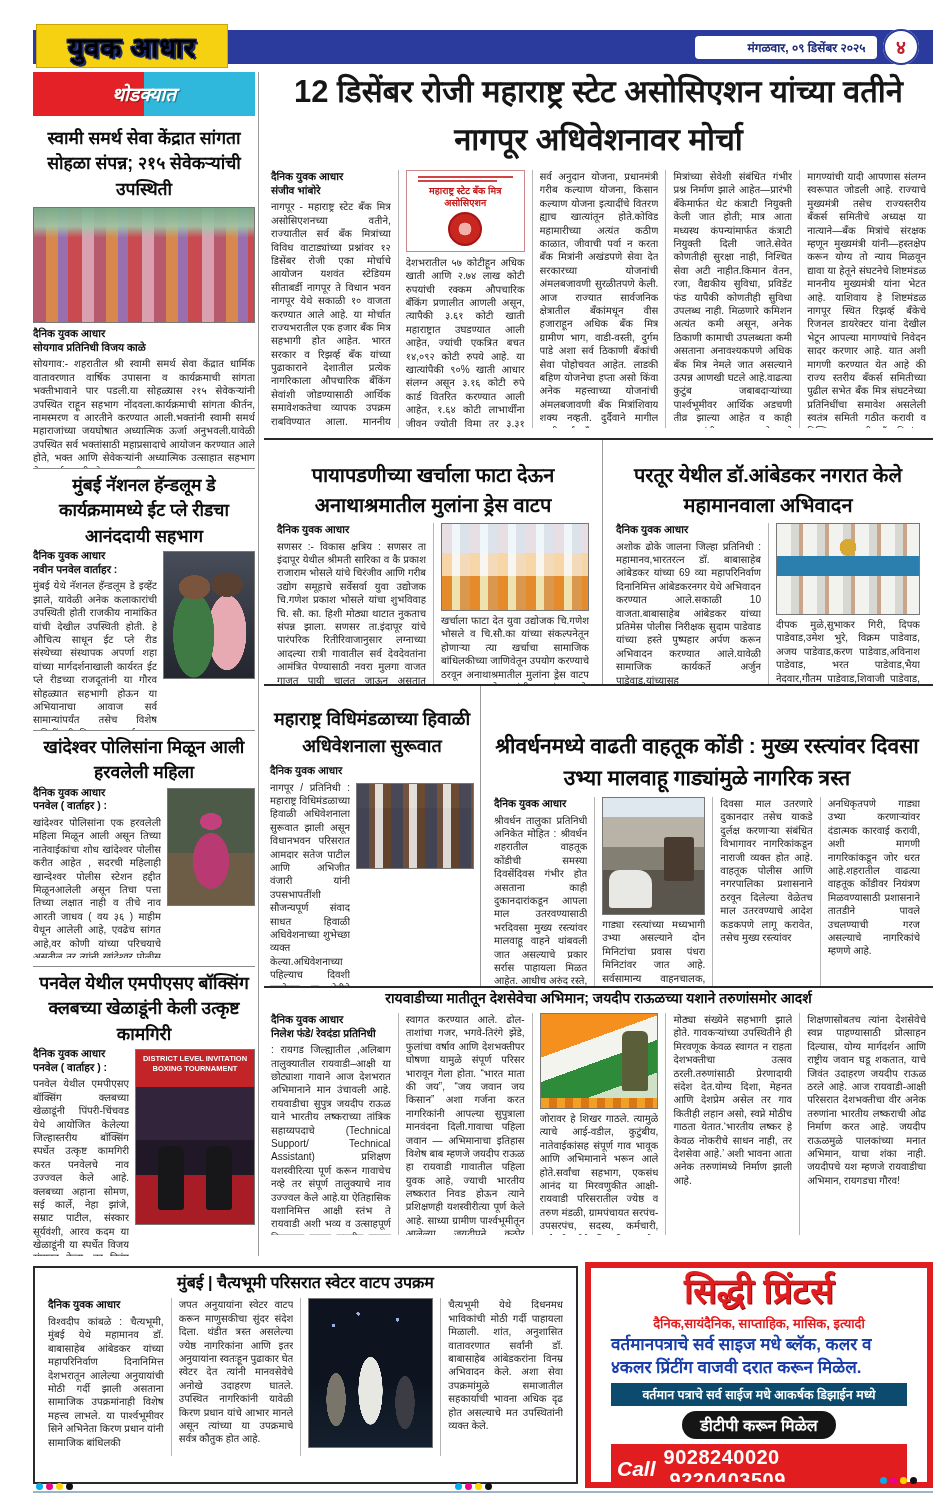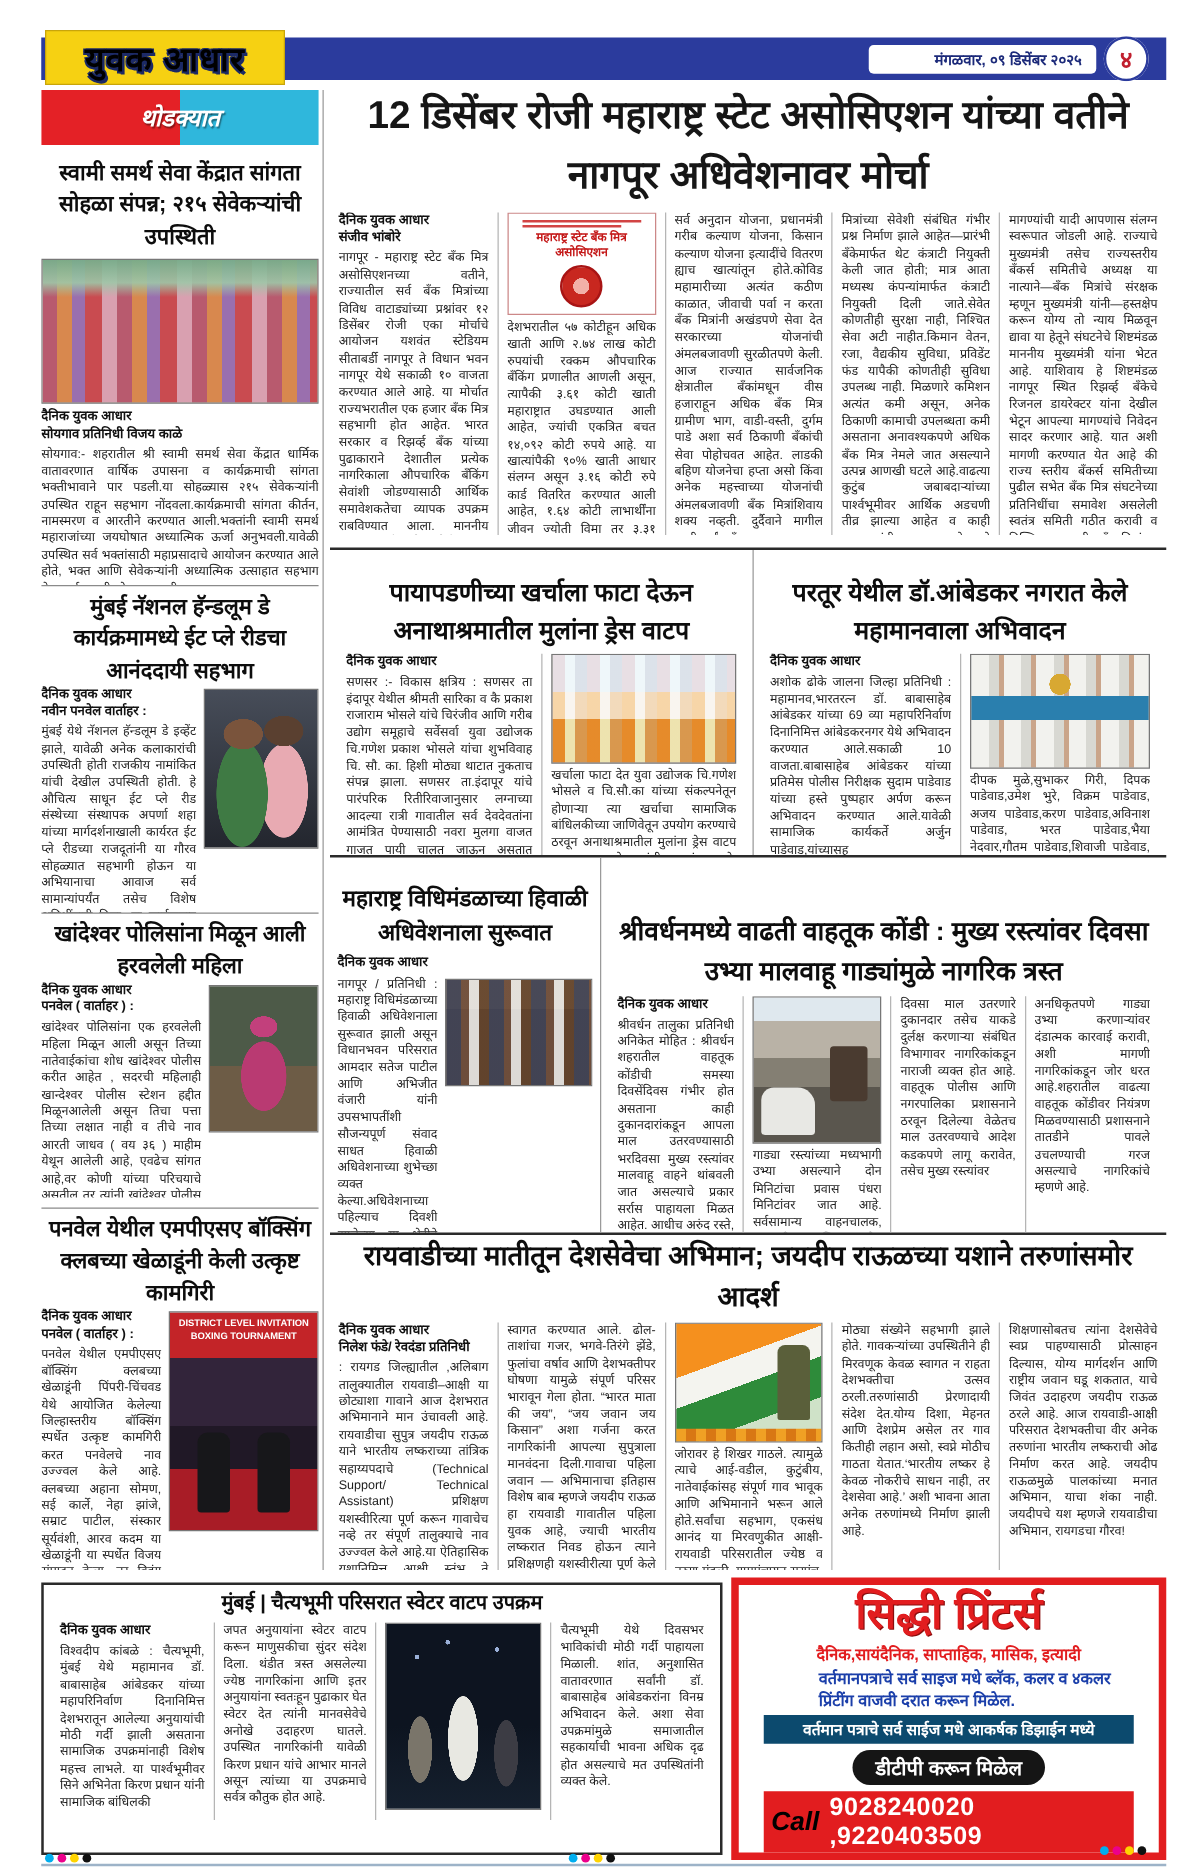--- a/index.html
+++ b/index.html
@@ -104,21 +104,21 @@
       repeating-linear-gradient(90deg, rgba(58,63,85,.9) 0 12px, rgba(106,74,58,.9) 12px 18px, rgba(230,230,230,.9) 18px 26px, rgba(90,60,40,.85) 26px 34px),
       linear-gradient(180deg,#caa36a 0 28%, #8a6a44 28% 100%); background-blend-mode:normal; }
   .shri h2 { font-size:21px; line-height:1.5;margin-top:24px; }
   .shri-cols { grid-template-columns:1fr 1.1fr 1fr 1fr; height:212px; margin-top:4px; }
   .ph-e { width:100%; height:118px; margin-bottom:3px; position:relative; background:
       linear-gradient(180deg,#dfe8ee 0 16%, #b9b2a6 16% 42%, #847f73 42% 62%, #5a564e 62% 100%); }
   .ph-e:before { content:""; position:absolute; left:6%; bottom:6px; width:42%; height:38px; background:#e8e8e4; border-radius:10px 14px 3px 3px; }
   .ph-e:after { content:""; position:absolute; right:10%; top:34%; width:30%; height:44px; background:#4a3b30; border-radius:3px; }
 
   .sec-raiwadi { height:268px; }
-  .sec-raiwadi h2 { font-size:22px; line-height:1.5; }
+  .sec-raiwadi h2 { font-size:14px; line-height:1.5; }
   .rai-cols { grid-template-columns:repeat(5,1fr); height:222px; margin-top:4px; }
   .ph-f { width:100%; height:96px; margin-bottom:3px; position:relative; background:
       linear-gradient(160deg,#f5901e 0 32%, #f4f4ef 32% 50%, #2e8b3a 50% 74%, #cfe2c8 74% 100%); }
   .ph-f:before { content:""; position:absolute; right:8%; top:18%; width:22%; height:64%; background:#5a5f3a; border-radius:6px 6px 2px 2px; }
   .ph-f:after { content:""; position:absolute; left:0; bottom:0; width:100%; height:10px;
       background:repeating-linear-gradient(90deg,#f0a024 0 8px,#d87714 8px 16px); }
 
   
   .sweater { position:absolute; left:33px; top:1266px; width:545px; height:218px; border:2px solid #2a2a2a; padding:4px 6px; overflow:hidden; }
   .sweater h2 { font-size:16px; line-height:1.4; }
@@ -129,26 +129,26 @@
       radial-gradient(3px 3px at 72% 14%, #9ab0d8 0 60%, transparent 61%),
       radial-gradient(16px 44px at 22% 68%, #7a756a 0 60%, transparent 61%),
       radial-gradient(16px 44px at 78% 70%, #3c3c44 0 60%, transparent 61%),
       radial-gradient(20px 56px at 50% 62%, #e8e8e2 0 60%, transparent 61%),
       linear-gradient(180deg,#0d1420 0 55%, #15202e 100%); }
 
   .ad { position:absolute; left:585px; top:1262px; width:348px; height:226px; background:#fff; border:6px solid #e21d1f; padding:3px 20px; overflow:hidden; }
   .ad-title { font-size:35px; font-weight:900; color:#e21d1f; text-align:center; line-height:1.15;
       text-shadow:1px 1px 0 #8a0c0c; }
   .ad-line1 { font-size:13px; font-weight:800; color:#e21d1f; text-align:center; margin-top:3px; }
-  .ad-line2 { font-size:13px; font-weight:800; color:#1b3faa; text-align:left; line-height:1.35; margin-top:2px;margin-left:44px; }
+  .ad-line2 { font-size:17px; font-weight:800; color:#1b3faa; text-align:left; line-height:1.35; margin-top:2px; }
   .ad-band { background:#0c4a6e; color:#fff; font-size:12.5px; font-weight:800; text-align:center; padding:3px 2px; margin-top:3px; }
   .ad-pill { background:#151515; color:#fff; font-size:16px; font-weight:800; border-radius:16px; width:max-content;
       margin:5px auto 0; padding:3px 18px; }
   .ad-call-row { display:flex; align-items:center; gap:8px; background:#e21d1f; margin-top:5px; padding:2px 6px; }
-  .ad-call { color:#000000; font-size:21px; font-weight:900; font-style:italic; }
+  .ad-call { color:#ffffff; font-size:21px; font-weight:900; font-style:italic; }
   .ad-phones { color:#fff; font-size:20px; font-weight:800; letter-spacing:.5px; }
 </style>
 </head>
 <body>
 
 <div id="page">
 
   <div class="mast-bar"></div>
   <div class="logo">
     <span>युवक आधार</span>
@@ -344,21 +344,21 @@
         <p class="byline">दैनिक युवक आधार</p>
         <p class="body-txt">विश्वदीप कांबळे : चैत्यभूमी, मुंबई येथे महामानव डॉ. बाबासाहेब आंबेडकर यांच्या महापरिनिर्वाण दिनानिमित्त देशभरातून आलेल्या अनुयायांची मोठी गर्दी झाली असताना सामाजिक उपक्रमांनाही विशेष महत्त्व लाभले. या पार्श्वभूमीवर सिने अभिनेता किरण प्रधान यांनी सामाजिक बांधिलकी</p>
       </div>
       <div class="col">
           <p class="body-txt">जपत अनुयायांना स्वेटर वाटप करून माणुसकीचा सुंदर संदेश दिला. थंडीत त्रस्त असलेल्या ज्येष्ठ नागरिकांना आणि इतर अनुयायांना स्वतःहून पुढाकार घेत स्वेटर देत त्यांनी मानवसेवेचे अनोखे उदाहरण घातले. उपस्थित नागरिकांनी यावेळी किरण प्रधान यांचे आभार मानले असून त्यांच्या या उपक्रमाचे सर्वत्र कौतुक होत आहे.</p>
         </div>
       <div class="col">
           <div class="ph ph-g"></div>
         </div>
       <div class="col">
-          <p class="body-txt">चैत्यभूमी येथे दिवसभर भाविकांची मोठी गर्दी पाहायला मिळाली. शांत, अनुशासित वातावरणात सर्वांनी डॉ. बाबासाहेब आंबेडकरांना विनम्र अभिवादन केले. अशा सेवा उपक्रमांमुळे समाजातील सहकार्याची भावना अधिक दृढ होत असल्याचे मत उपस्थितांनी व्यक्त केले.</p>
+          <p class="body-txt">चैत्यभूमी येथे दिधनमध भाविकांची मोठी गर्दी पाहायला मिळाली. शांत, अनुशासित वातावरणात सर्वांनी डॉ. बाबासाहेब आंबेडकरांना विनम्र अभिवादन केले. अशा सेवा उपक्रमांमुळे समाजातील सहकार्याची भावना अधिक दृढ होत असल्याचे मत उपस्थितांनी व्यक्त केले.</p>
         </div>
     </div>
   </article>
 
   <aside class="ad">
     <div class="ad-title">सिद्धी प्रिंटर्स</div>
     <div class="ad-line1">दैनिक,सायंदैनिक, साप्ताहिक, मासिक, इत्यादी</div>
     <div class="ad-line2">वर्तमानपत्राचे सर्व साइज मधे ब्लॅक, कलर व ४कलर प्रिंटींग वाजवी दरात करून मिळेल.</div>
     <div class="ad-band">वर्तमान पत्राचे सर्व साईज मधे आकर्षक डिझाईन मध्ये</div>
     <div class="ad-pill">डीटीपी करून मिळेल</div>

